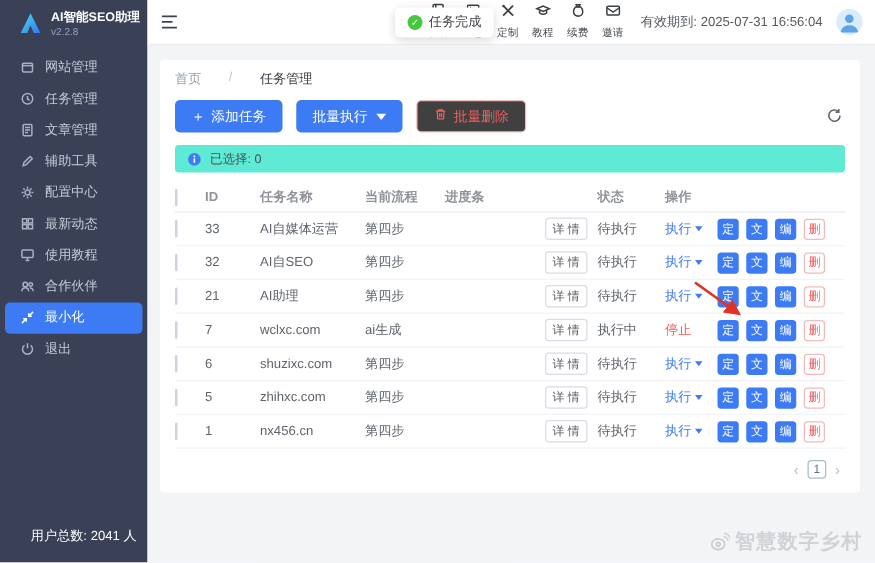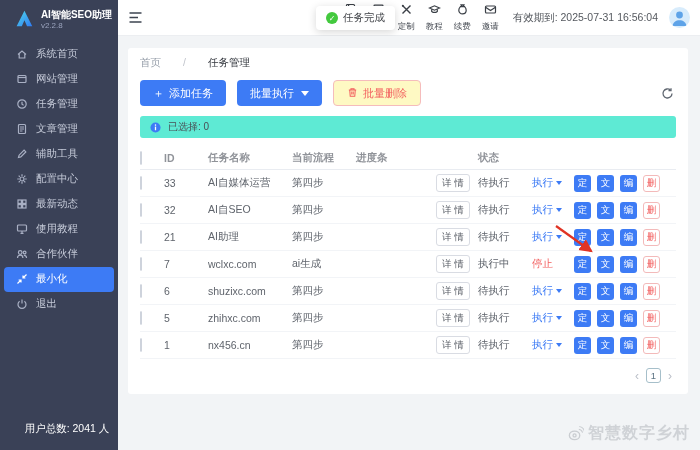--- a/index.html
+++ b/index.html
@@ -51,21 +51,21 @@
   .bc-home { color:#98a0ab; cursor:pointer; }
   .bc-sep { color:#c0c4cc; }
   .bc-cur { color:#34383f; }
 
   .toolbar { margin-top:8px; height:26px; display:flex; gap:11px; align-items:center;
     position:relative; }
   .btn { height:26px; border:none; border-radius:4px; font-size:11px; cursor:pointer;
     display:inline-flex; align-items:center; gap:5px; padding:0 13px;
     font-family:inherit; }
   .btn-blue { background:#3d7bf5; color:#fff; }
-  .btn-danger { background:#fef9c3; color:#f25d5d; border:1px solid #f5bcbc; }
+  .btn-danger { background:#404040; color:#f25d5d; border:1px solid #f5bcbc; }
   .caret-dn { width:0; height:0; border-left:4px solid transparent;
     border-right:4px solid transparent; border-top:5px solid #fff; margin-left:2px; }
   .refresh { position:absolute; right:2px; top:6px; color:#5f6670; cursor:pointer; }
 
   .selbar { margin-top:10px; height:22px; background:#5eead4; border-radius:3px;
     display:flex; align-items:center; padding:0 10px; gap:7px; }
   .selbar-txt { font-size:10px; color:#4a4e55; }
 
   .table { margin-top:8px; font-size:10.5px; }
   .thead, .trow { display:grid;
@@ -124,28 +124,20 @@
       <div class="logo-txt">
         <div class="logo-title">AI智能SEO助理</div>
         <div class="logo-ver">v2.2.8</div>
       </div>
     </div>
 
     <nav class="menu">
       <div class="mitem">
         <span class="mi">
             <svg width="12" height="12" viewBox="0 0 12 12" fill="none" stroke="currentColor" stroke-width="1.2">
-              <path d="M2 6.5 6 3l4 3.5M3.2 6v4h5.6V6"></path>
-            </svg>
-          </span>
-        <span>系统首页</span>
-      </div>
-      <div class="mitem">
-        <span class="mi">
-            <svg width="12" height="12" viewBox="0 0 12 12" fill="none" stroke="currentColor" stroke-width="1.2">
               <rect x="2" y="2.5" width="8" height="7" rx="1"></rect>
               <path d="M2 4.5h8"></path>
             </svg>
           </span>
         <span>网站管理</span>
       </div>
       <div class="mitem">
         <span class="mi">
             <svg width="12" height="12" viewBox="0 0 12 12" fill="none" stroke="currentColor" stroke-width="1.2">
               <circle cx="6" cy="6" r="4.2"></circle>
@@ -342,20 +334,21 @@
 
       <div class="table">
         <div class="thead">
           <span><span class="cb"></span></span>
           <span>ID</span>
           <span>任务名称</span>
           <span>当前流程</span>
           <span>进度条</span>
           <span></span>
           <span>状态</span>
+          <span>操作</span>
         </div>
 
         <div class="trow">
           <span><span class="cb"></span></span>
           <span>33</span>
           <span>AI自媒体运营</span>
           <span>第四步</span>
           <span></span>
           <span><button class="detail-btn">详 情</button></span>
           <span>待执行</span>

